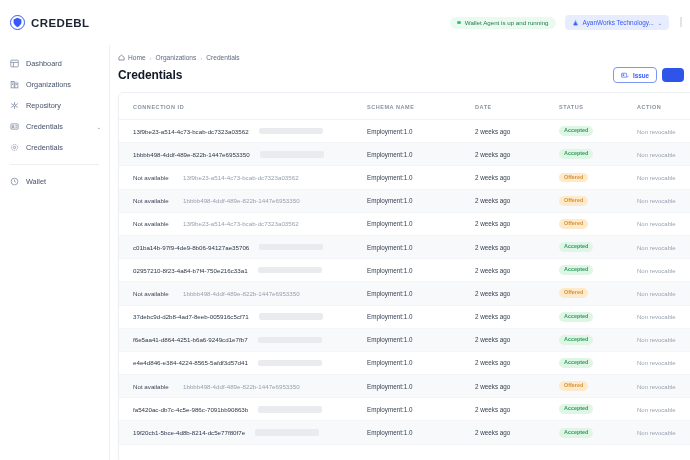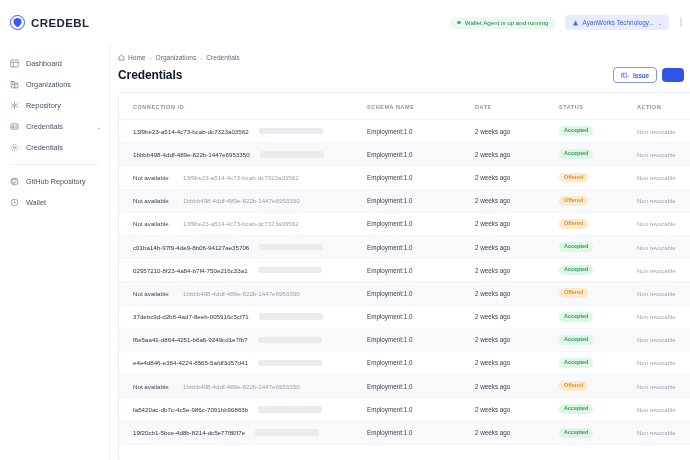--- a/index.html
+++ b/index.html
@@ -235,29 +235,20 @@
         <svg viewBox="0 0 12 12" fill="none" stroke="currentColor" stroke-width="1">
             <circle cx="6" cy="6" r="1.6"></circle>
             <circle cx="6" cy="6" r="4.2" stroke-dasharray="1.6 1.3"></circle>
           </svg>
       </span>
       <span class="nav-label">Credentials</span>
     </div>
 
     <div class="nav-sep"></div>
 
-    <div class="nav-item">
-      <span class="nav-ico">
-        <svg viewBox="0 0 12 12" fill="none" stroke="currentColor" stroke-width="1">
-            <circle cx="6" cy="6" r="4.6"></circle>
-            <path d="M4.3 9.6V8.3c0-.6.3-1 .3-1-1.4 0-2.2-.7-2.2-2.2 0-.5.2-.9.5-1.2-.1-.3-.2-.8.05-1.3 0 0 .5 0 1.2.7.6-.2 1.6-.2 2.2 0 .7-.7 1.2-.7 1.2-.7.25.5.15 1 .05 1.3.3.3.5.7.5 1.2 0 1.5-.8 2.2-2.2 2.2 0 0 .3.4.3 1v1.3"></path>
-          </svg>
-      </span>
-      <span class="nav-label">GitHub Repository</span>
-    </div>
 
 
     <div class="nav-item">
       <span class="nav-ico">
         <svg viewBox="0 0 12 12" fill="none" stroke="currentColor" stroke-width="1">
             <circle cx="6" cy="6" r="4.5"></circle>
             <path d="M6 3.4V6l1.9 1.2"></path>
           </svg>
       </span>
       <span class="nav-label">Wallet</span>

